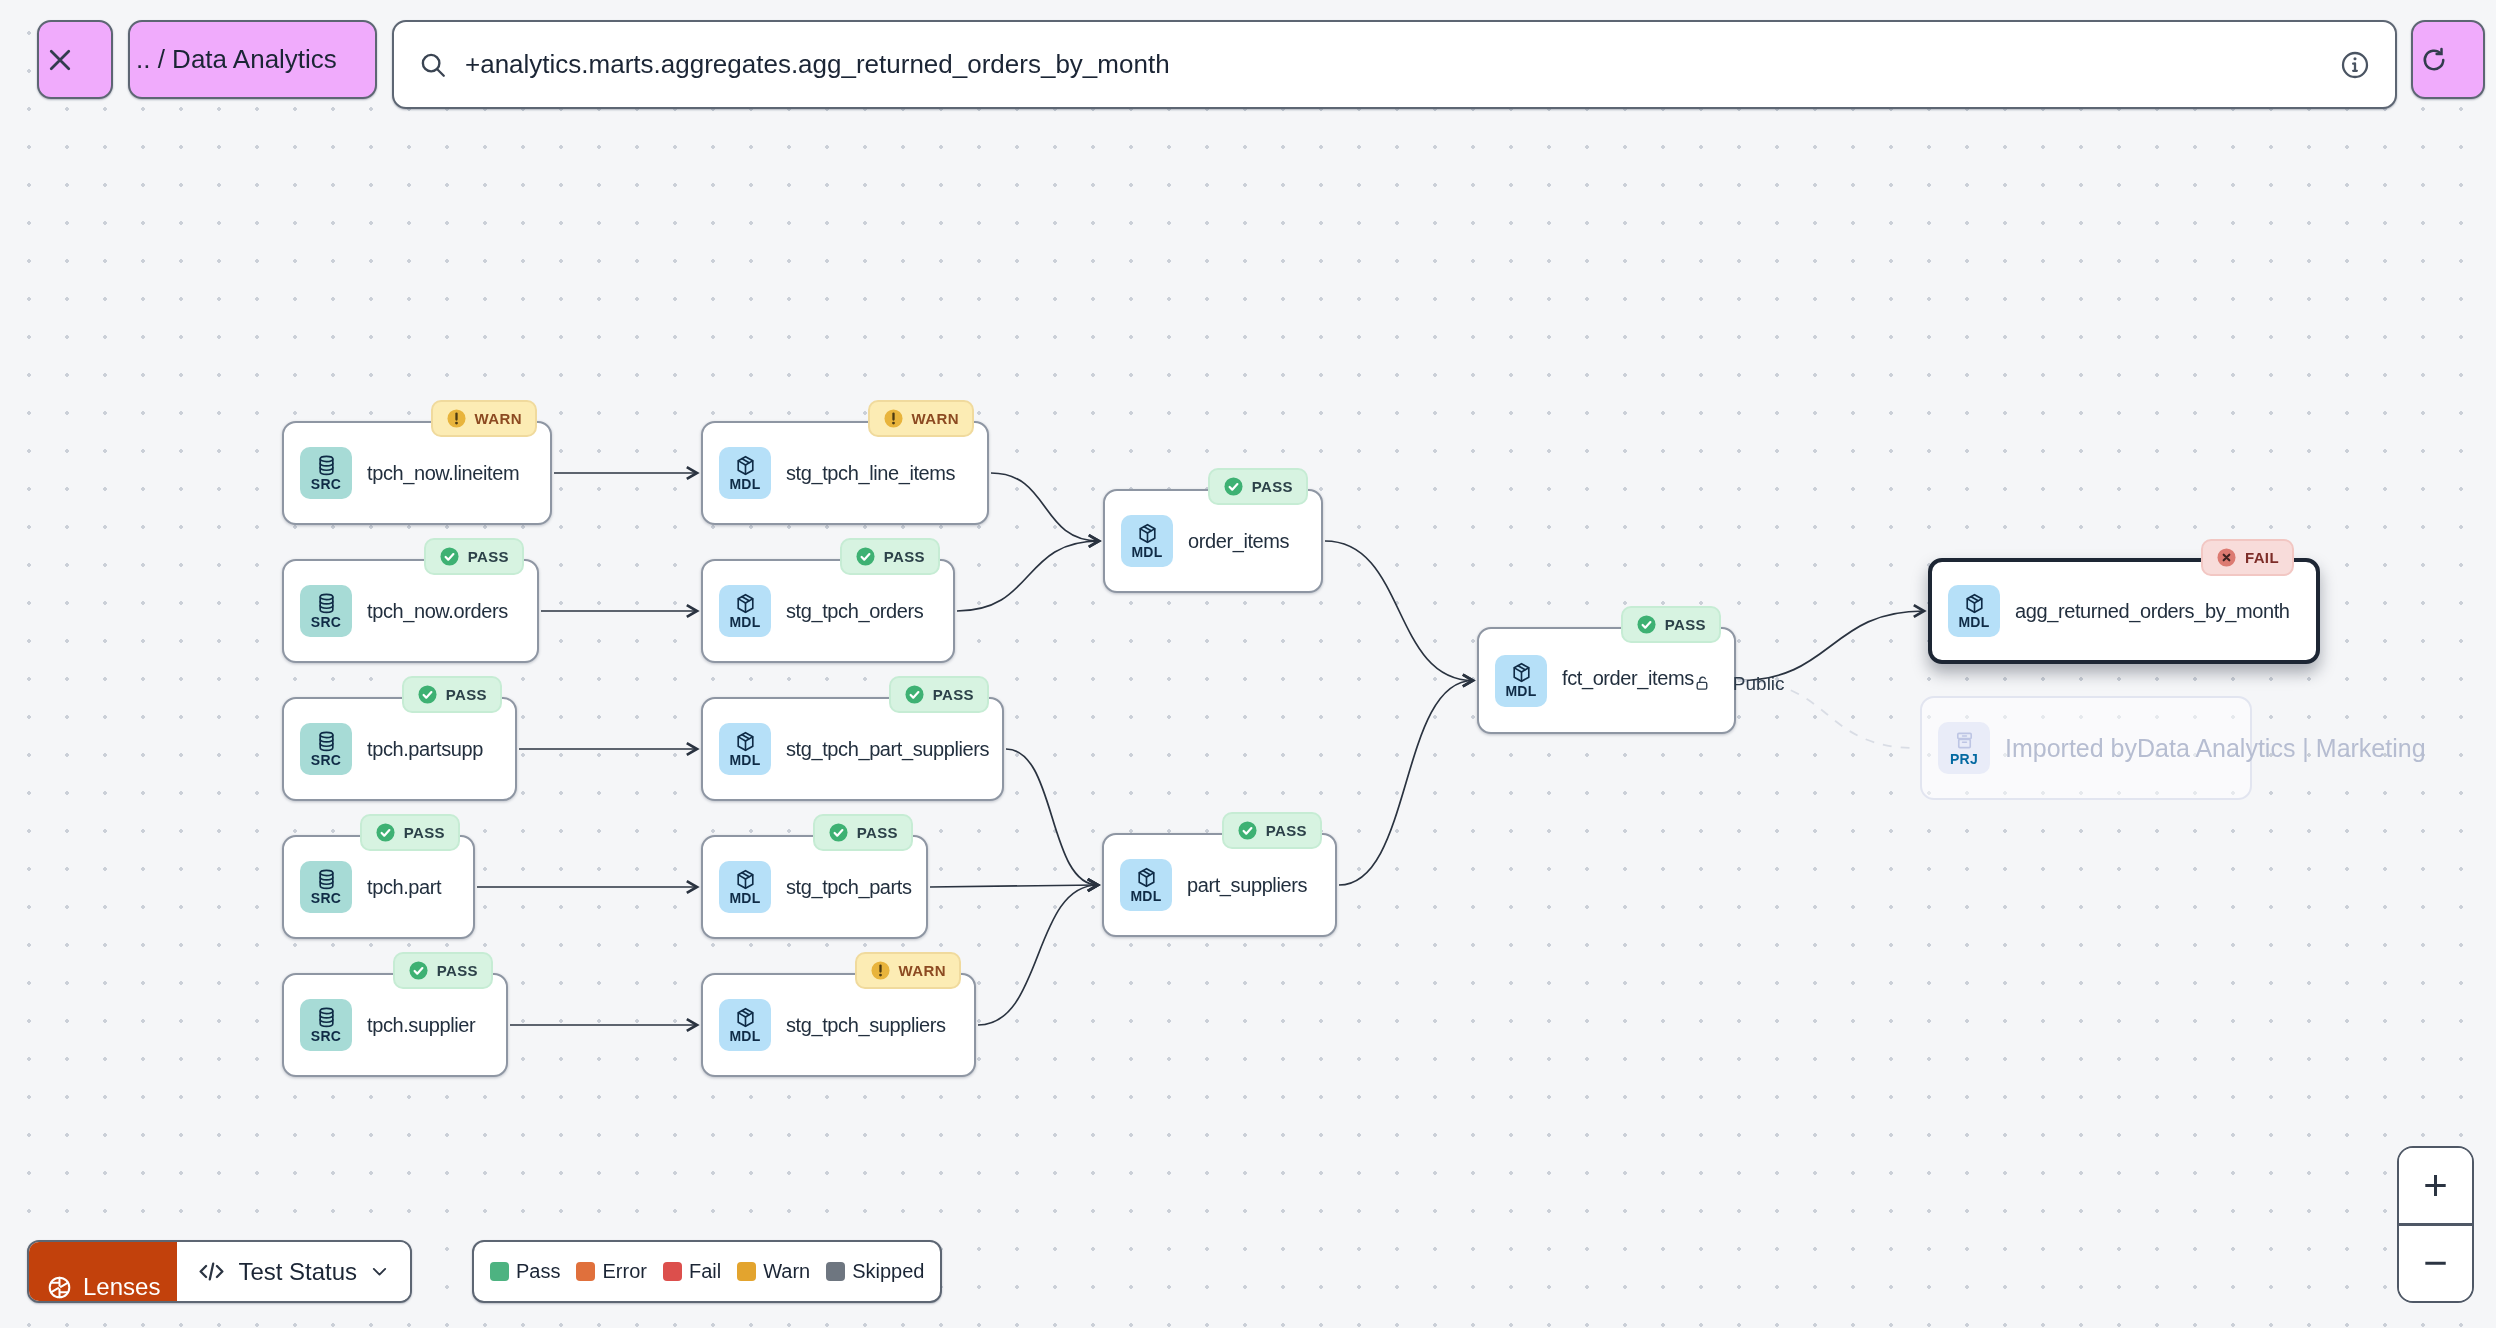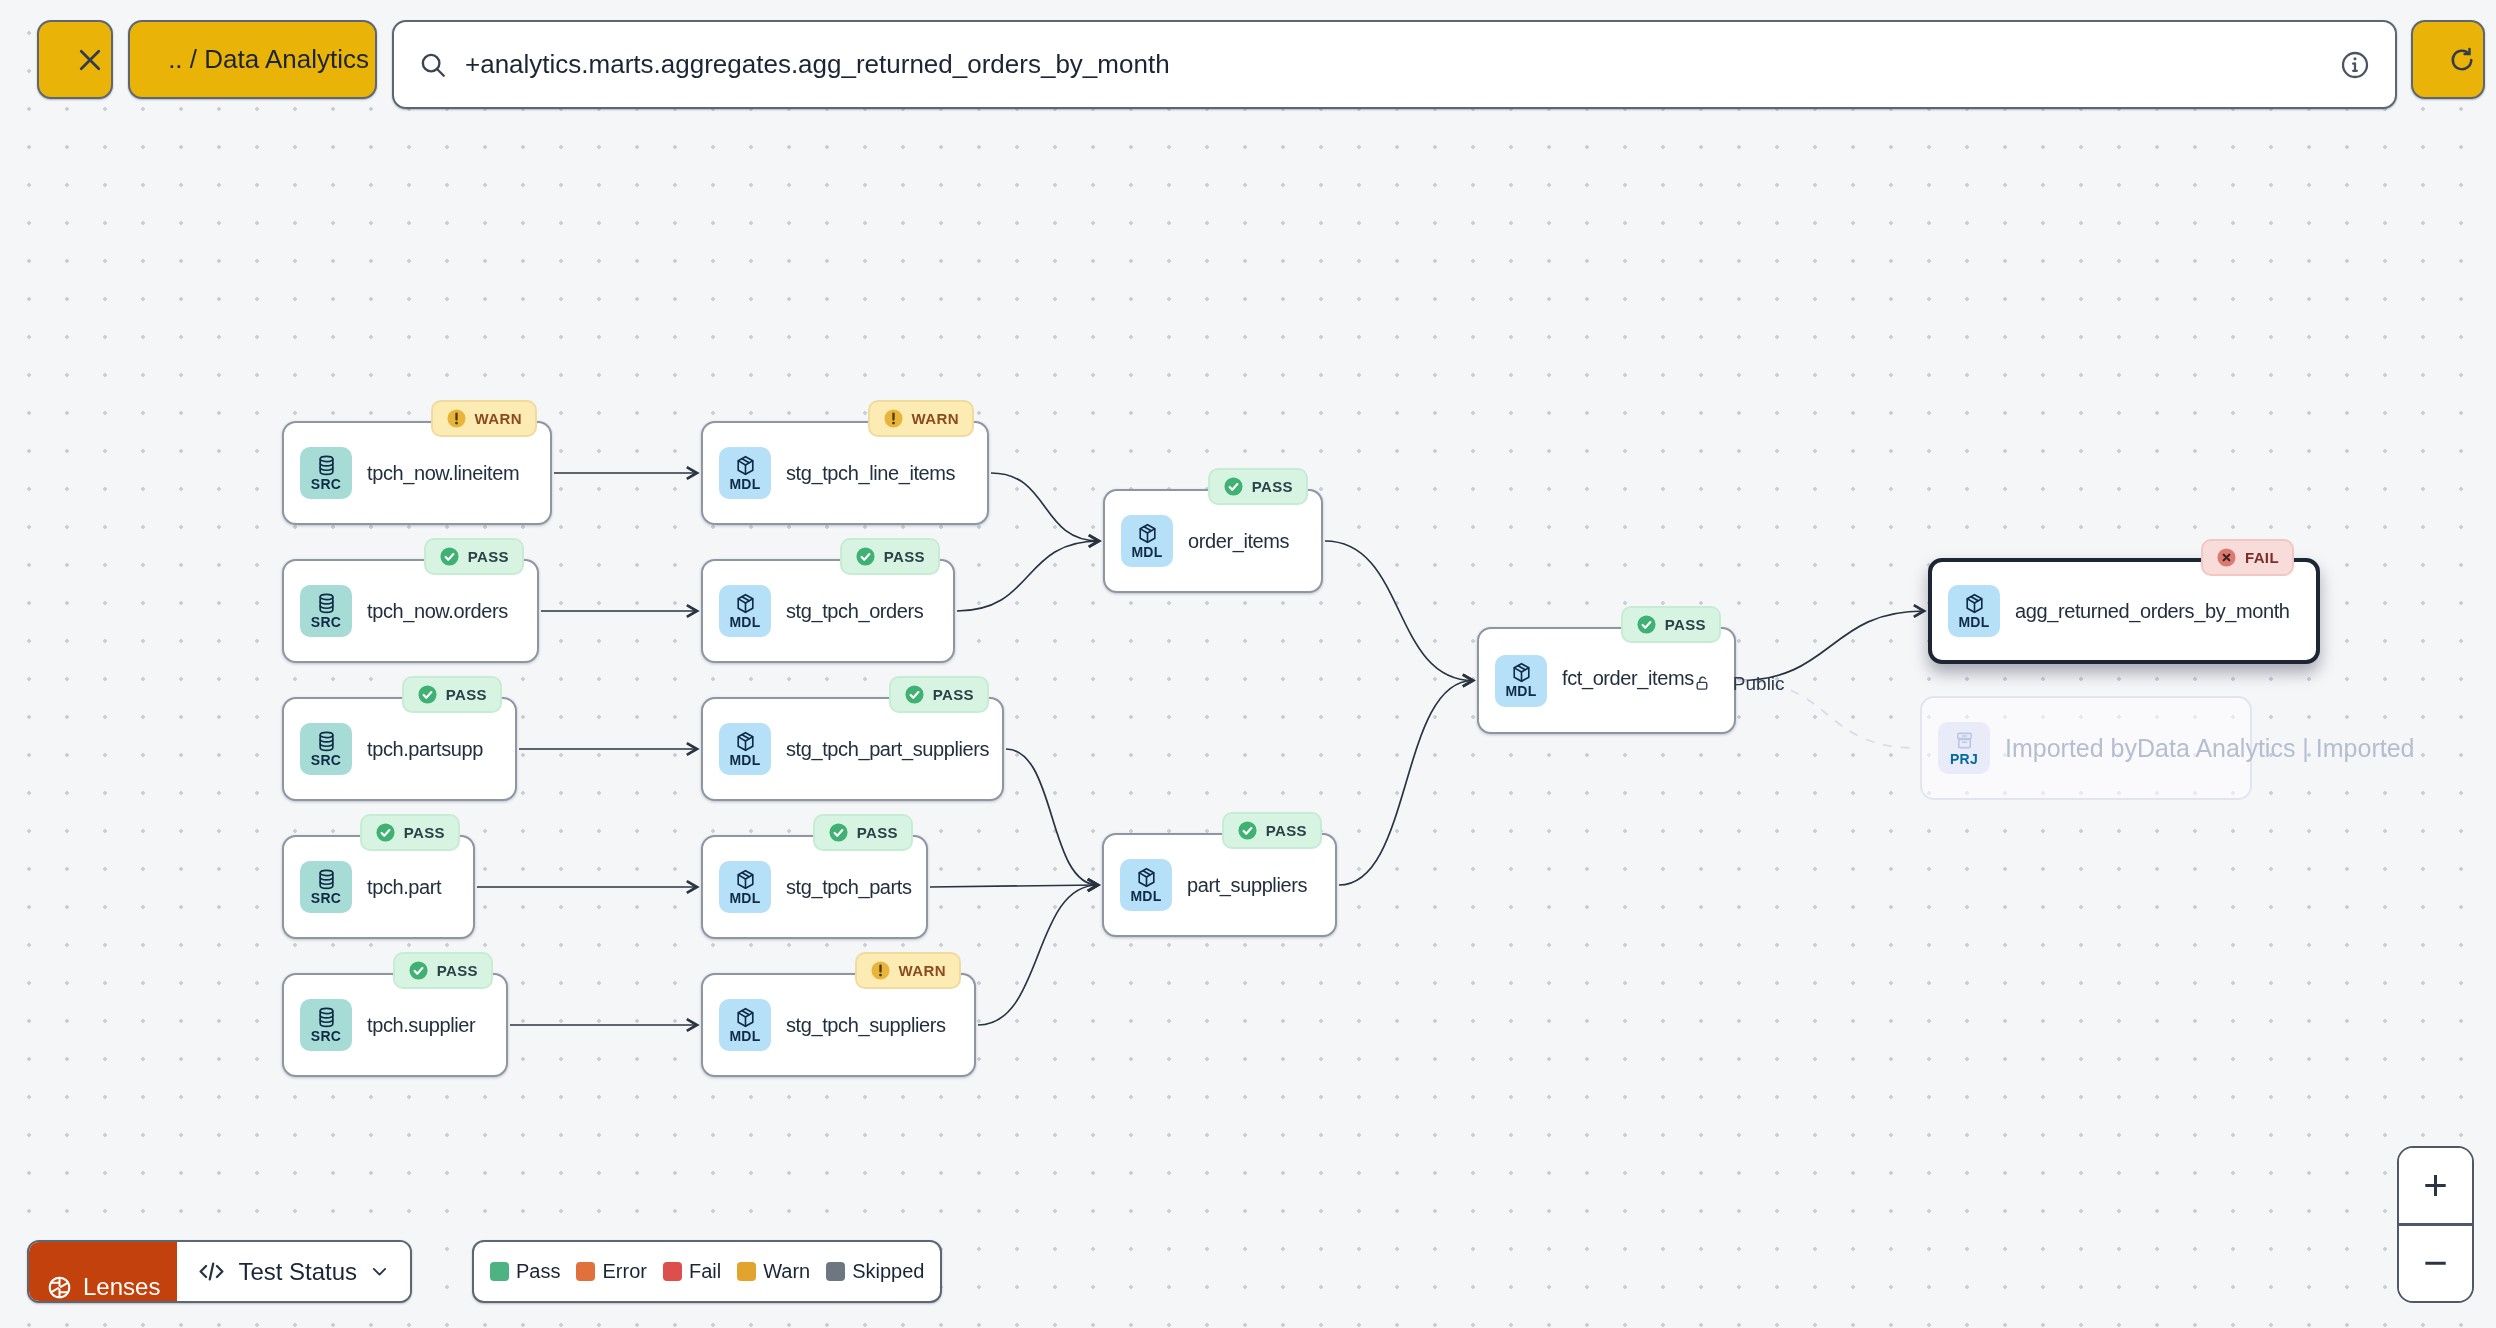--- a/index.html
+++ b/index.html
@@ -43,24 +43,24 @@
     position:absolute; top:-23px; right:13px; height:37px; padding:0 13px;
     display:flex; align-items:center; gap:8px; border-radius:10px;
     font-size:15px; font-weight:700; letter-spacing:.4px;
   }
   .badge svg { width:21px; height:21px; }
   .badge-PASS { background:#d7f3e1; border:2px solid #c6ecd4; color:#2c4149; }
   .badge-WARN { background:#fcecb4; border:2px solid #f0da9d; color:#8c4a21; }
   .badge-FAIL { background:#f8dcda; border:2px solid #f2c7c3; color:#7d2d28; right:22px; }
   
   .tb-btn {
-    position:absolute; top:20px; height:79px; background:#eab308;
+    position:absolute; top:20px; height:79px; background:#f0abfc;
     border:2.5px solid #5d6673; border-radius:14px;
     box-shadow:0 1px 2px rgba(44,54,76,.35);
-    display:flex; align-items:center; justify-content:flex-end;
+    display:flex; align-items:center; justify-content:flex-start;
     font-size:26px; color:#1b2535; cursor:pointer; font-family:inherit;
   }
   .tb-btn svg { width:30px; height:30px; stroke:#323c4d; }
   #close-btn { left:37px; width:76px; }
   #breadcrumb-btn { left:128px; width:249px; }
   #refresh-btn { left:2411px; width:74px; }
   .searchbar {
     position:absolute; top:20px; left:392px; width:2005px; height:89px;
     background:#fff; border:2.5px solid #5d6673; border-radius:14px;
     box-shadow:0 1px 2px rgba(44,54,76,.35);
@@ -416,21 +416,21 @@
         <svg viewBox="0 0 24 24" fill="none" stroke="currentColor" stroke-width="1.7" stroke-linecap="round" stroke-linejoin="round">
           <rect x="5" y="4.5" width="14" height="5.5" rx="1.2"></rect>
           <rect x="6" y="10.8" width="12" height="8.7" rx="1.2"></rect>
           <path d="M10 7.3h4"></path>
           <path d="M10 13.8h4"></path>
         </svg>
         <span class="tile-label">PRJ</span>
       </div>
       <div class="node-text">
         <span class="ghost-title">Imported by</span>
-        <span class="ghost-sub">Data Analytics | Imported</span>
+        <span class="ghost-sub">Data Analytics | Marketing</span>
       </div>
     </div>
   </div>
 
 <button class="tb-btn" id="close-btn">
   <svg viewBox="0 0 24 24" fill="none" stroke-width="2.2" stroke-linecap="round">
       <path d="M5 5l14 14M19 5L5 19"></path>
     </svg>
 </button>
 <button class="tb-btn" id="breadcrumb-btn">

